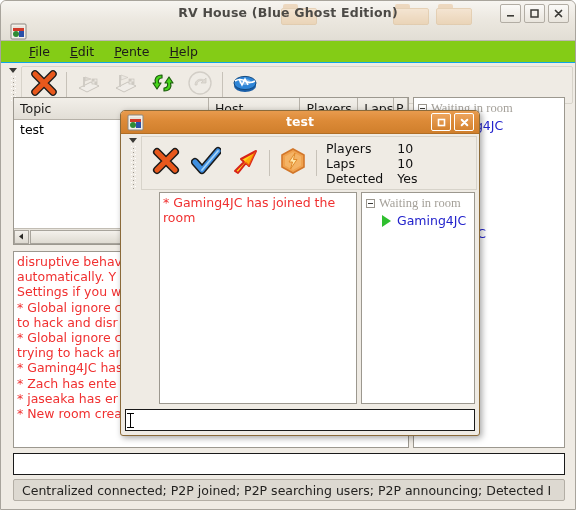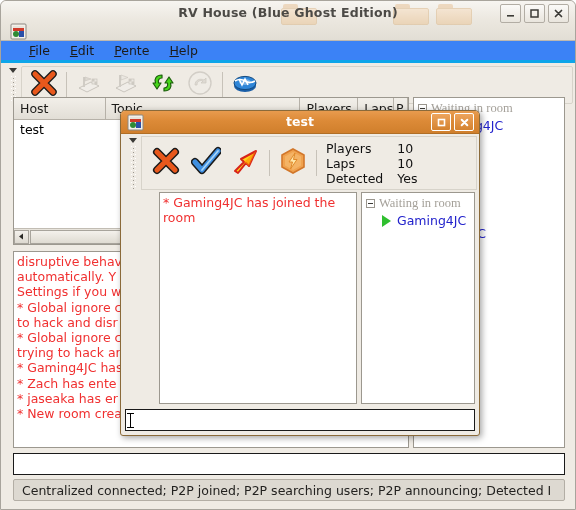--- a/index.html
+++ b/index.html
@@ -79,25 +79,25 @@
     border-radius: 2px;
     display: flex; align-items: center; justify-content: center;
     font-size: 10px; color: #3b3a36;
     cursor: pointer;
   }
   .tb-btn svg { display: block; }
 
   
   .menubar {
     height: 22px;
-    background: #3b82f6;
+    background: #84cc16;
     display: flex;
     align-items: center;
     padding-left: 18px;
-    border-bottom: 3px solid #0ea5e9;
+    border-bottom: 1px solid #0ea5e9;
   }
   .menu-item {
     font-size: 12.5px;
     color: #1c1b19;
     padding: 2px 10px;
     cursor: default;
     white-space: nowrap;
   }
   .menu-item u { text-decoration: underline; }
 
@@ -541,22 +541,22 @@
 
     </div>
   </div>
 
   <div class="body-area">
 
     <div class="panel-left">
 
       <div class="roomlist">
         <div class="rl-header">
+          <div class="rl-col" style="width:196px">Topic</div>
           <div class="rl-col" style="width:92px">Host</div>
-          <div class="rl-col" style="width:196px">Topic</div>
           <div class="rl-col" style="width:58px">Players</div>
           <div class="rl-col" style="width:36px">Laps</div>
           <div class="rl-col" style="width:14px;padding:3px 2px">P</div>
         </div>
         <div class="rl-rows">
           <div class="rl-row">
             <div class="rl-cell" style="width:196px">test</div>
             <div class="rl-cell" style="width:92px"></div>
             <div class="rl-cell" style="width:58px"></div>
             <div class="rl-cell" style="width:36px"></div>

